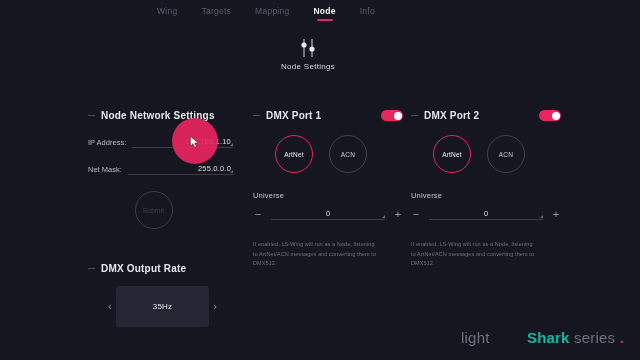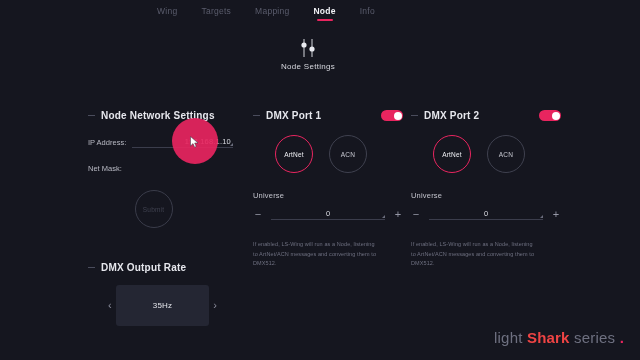--- a/index.html
+++ b/index.html
@@ -297,21 +297,21 @@
 
   
   .brand {
     position: absolute;
     right: 16px; bottom: 14px;
     font-size: 15px;
     letter-spacing: .2px;
     white-space: nowrap;
   }
   .brand .b-light { color: #6e7080; }
-  .brand .b-shark { color: #ef4444; font-weight: bold; }
+  .brand .b-shark { color: #14b8a6; font-weight: bold; margin-left: 33px; }
   .brand .b-series { color: #6e7080; }
   .brand .b-dot { color: #e8255f; font-weight: bold; }
 </style>
 </head>
 <body>
 
 <div class="navbar">
   <div class="nav-tab">Wing</div>
   <div class="nav-tab">Targets</div>
   <div class="nav-tab">Mapping</div>
@@ -338,20 +338,23 @@
 
   <div class="field-row">
     <span class="field-label">IP Address:</span>
     <div class="field-input">
       <span class="field-value">192.168.1.10</span>
     </div>
   </div>
 
   <div class="field-row">
     <span class="field-label">Net Mask:</span>
+    <div class="field-input">
+      <span class="field-value">255.0.0.0</span>
+    </div>
   </div>
 
   <div class="submit-wrap">
     <div class="submit-btn">Submit</div>
   </div>
 
   <div class="rate-block">
     <div class="sect-head">
       <span class="collapse-dash"></span>
       <span class="sect-title">DMX Output Rate</span>

